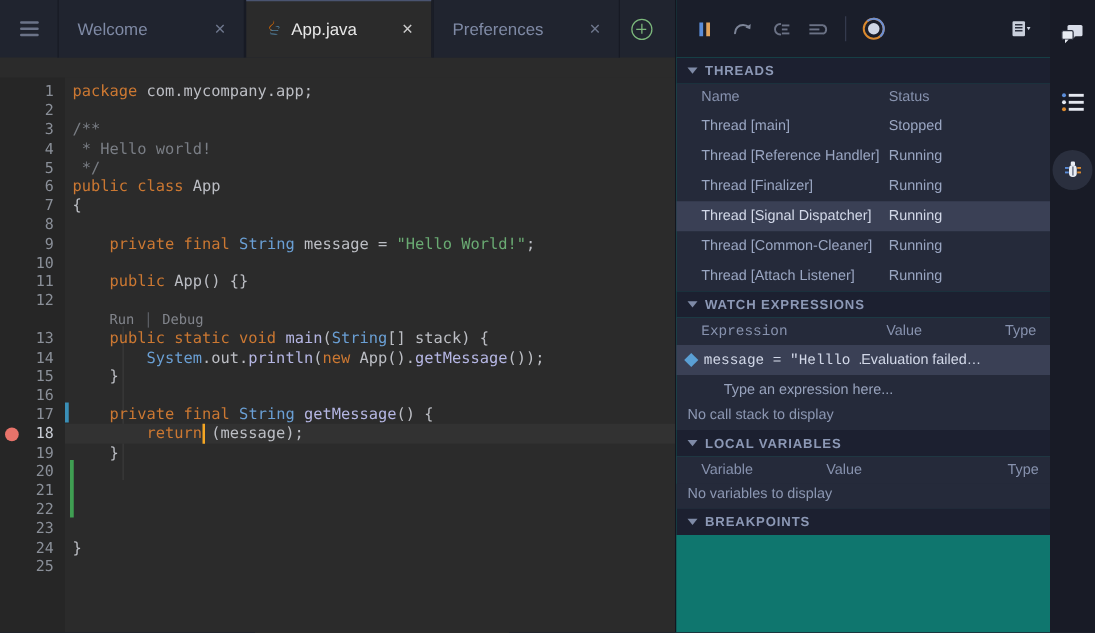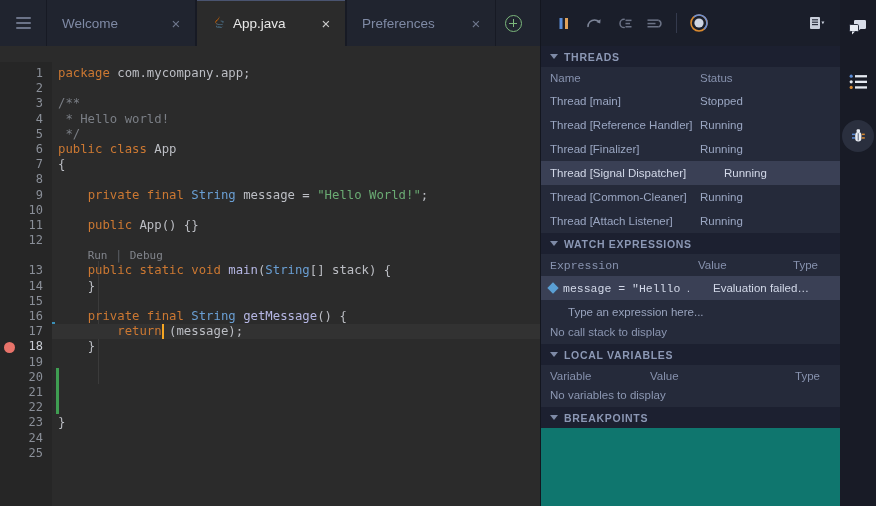--- a/index.html
+++ b/index.html
@@ -107,23 +107,23 @@
   .dbg-body { flex: 1; overflow: hidden; }
 
   .sec-head {
     height: 21px; display: flex; align-items: center; gap: 6px;
     padding-left: 9px; background: #1c2030;
     font-size: 10.5px; letter-spacing: 0.7px; color: #8c98b5; font-weight: 600;
   }
   .tri { width:0; height:0; border-left:4px solid transparent; border-right:4px solid transparent; border-top:5px solid #7e8aa6; }
 
   .tbl { background: #252a3a; }
-  .tr { display: flex; height: 24px; align-items: center; font-size: 11.5px; color: #9aa6c2; padding-left: 9px; }
+  .tr { display: flex; height: 24px; align-items: center; font-size: 11.5px; color: #9aa6c2; padding-left: 20px; }
   .tr.hdr { color: #8792ae; height: 22px; }
-  .tr.sel { background: #3a4055; color: #d2d8e8; gap: 24px; }
+  .tr.sel { background: #3a4055; color: #d2d8e8; }
   .c-name { flex: 0 0 150px; white-space:nowrap; overflow:hidden; }
   .c-stat { flex: 1; white-space:nowrap; }
   .c-expr { flex: 0 0 148px; white-space:nowrap; overflow:hidden; display:flex; align-items:center; gap:6px;font-family:Liberation Mono, monospace; }
   .c-val  { flex: 0 0 95px; white-space:nowrap; overflow:hidden; }
   .c-type { flex: 1; white-space:nowrap; }
   .c-fn   { flex: 0 0 180px; }
   .c-file { flex: 1; }
   .c-var  { flex: 0 0 100px; }
   .c-val2 { flex: 0 0 145px; }
   .empty { font-size: 11.5px; color: #8c97b2; padding: 0 0 5px 9px; background:#252a3a; height:20px; line-height:16px;}
@@ -229,20 +229,21 @@
         <div class="cl"><span class="cmt"> */</span></div>
         <div class="cl"><span class="kw">public</span> <span class="kw">class</span> <span class="pl">App</span></div>
         <div class="cl"><span class="pl">{</span></div>
         <div class="cl"></div>
         <div class="cl">    <span class="kw">private</span> <span class="kw">final</span> <span class="type">String</span> <span class="pl">message</span> <span class="pl">=</span> <span class="str">"Hello World!"</span><span class="pl">;</span></div>
         <div class="cl"></div>
         <div class="cl">    <span class="kw">public</span> <span class="pl">App() {}</span></div>
         <div class="cl"></div>
         <div class="cl" style="height:15.2px">    <span class="lens">Run</span> <span class="lenssep">|</span> <span class="lens">Debug</span></div>
         <div class="cl">    <span class="kw">public</span> <span class="kw">static</span> <span class="kw">void</span> <span class="fn">main</span><span class="pl">(</span><span class="type">String</span><span class="pl">[] stack) {</span></div>
+        <div class="cl">        <span class="type">System</span><span class="pl">.out.</span><span class="fn">println</span><span class="pl">(</span><span class="kw">new</span> <span class="pl">App().</span><span class="fn">getMessage</span><span class="pl">());</span></div>
         <div class="cl">    <span class="pl">}</span></div>
         <div class="cl"></div>
         <div class="cl">    <span class="kw">private</span> <span class="kw">final</span> <span class="type">String</span> <span class="fn">getMessage</span><span class="pl">() {</span></div>
         <div class="cl hl">        <span class="kw">return</span> <span class="pl">(message);</span><span class="caret" style="left:110px; top:0; height:15.2px;"></span></div>
         <div class="cl">    <span class="pl">}</span></div>
         <div class="cl"></div>
         <div class="cl"></div>
         <div class="cl"></div>
         <div class="cl"></div>
         <div class="cl"><span class="pl">}</span></div>

